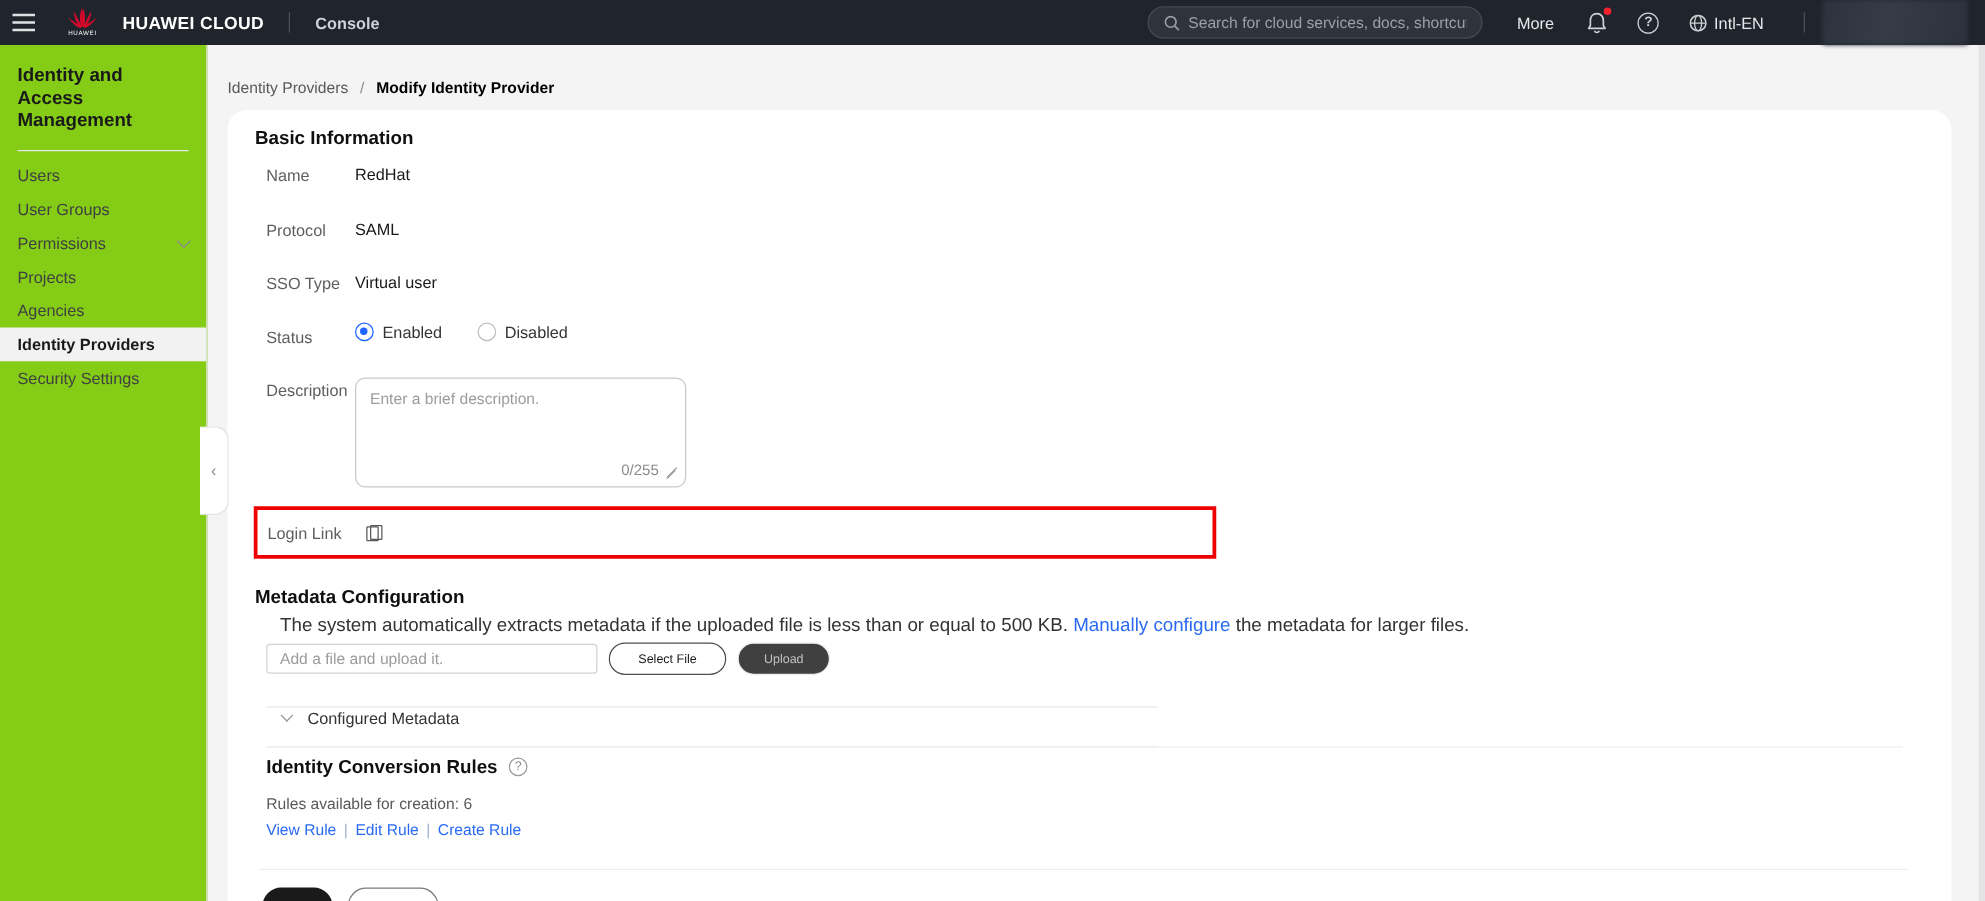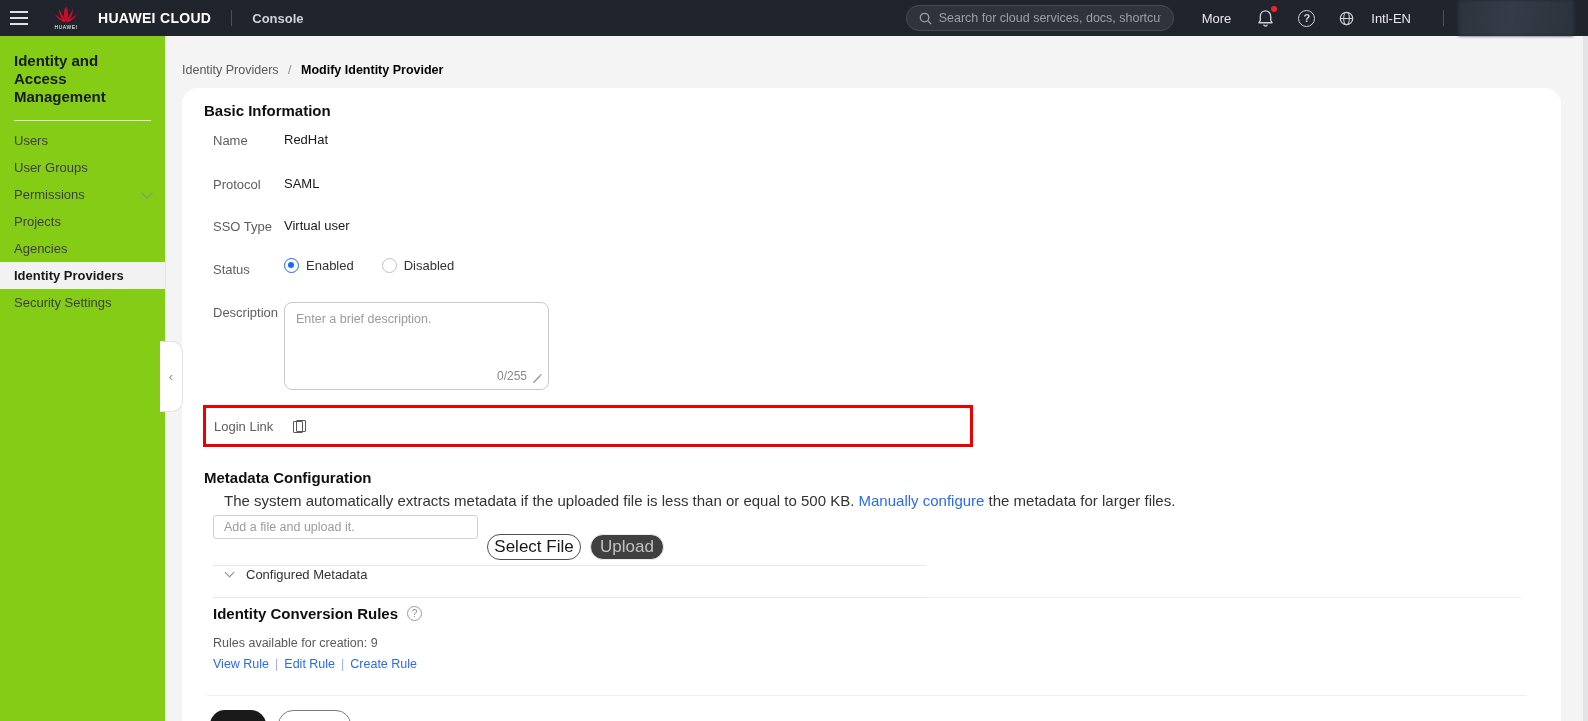--- a/index.html
+++ b/index.html
@@ -23,21 +23,21 @@
                  display:flex; align-items:center; padding:0 12px; gap:7px; margin-right:28px; }
   .search-pill svg { flex:none; }
   .search-pill input { background:transparent; border:none; outline:none; color:#c9ced4; font-size:12.5px;
                        width:100%; font-family:"Liberation Sans", sans-serif; }
   .search-pill input::placeholder { color:#9aa0a8; }
   .tb-more { font-size:13px; color:#e6e8ea; margin-right:26px; cursor:pointer; }
   .tb-icon { position:relative; margin-right:24px; cursor:pointer; display:flex; align-items:center; }
   .bell-dot { position:absolute; top:-3px; right:-3px; width:6px; height:6px; border-radius:50%; background:#f5222d; }
   .help-circle { width:17px; height:17px; border:1.4px solid #cfd3d7; border-radius:50%; color:#cfd3d7;
                  font-size:11px; display:flex; align-items:center; justify-content:center; font-weight:bold; }
-  .locale { display:flex; align-items:center; gap:17px; font-size:13px; color:#e6e8ea; margin-right:18px; cursor:pointer; }
+  .locale { display:flex; align-items:center; gap:5px; font-size:13px; color:#e6e8ea; margin-right:18px; cursor:pointer; }
   .user-blur { width:116px; height:36px; background:linear-gradient(100deg,#2d333d 0%,#363c47 45%,#2c323c 100%);
                filter:blur(1.5px); margin-right:14px; border-radius:2px; }
 
   
   .sidebar { position:absolute; left:0; top:36px; width:166px; height:685px; background:#84cc16;
              border-right:1px solid #e4e4e4; z-index:10; }
   .sidebar-title { font-size:15px; font-weight:bold; color:#1a1a1a; line-height:18px; padding:16px 14px 14px 14px; }
   .sidebar-divider { height:1px; background:#e6e6e6; margin:0 14px 6px 14px; }
   .nav-item { height:27px; display:flex; align-items:center; padding:0 14px; font-size:13px; color:#404040;
               cursor:pointer; justify-content:space-between; }
@@ -95,22 +95,22 @@
   .copy-icon::after { content:""; position:absolute; left:3px; top:0; width:8px; height:10px;
                       border:1.2px solid #595959; border-radius:1px; }
 
   .hint-text { position:absolute; left:31px; top:404px; font-size:15px; color:#333;margin-left:11px; }
   .hint-text a { color:#2a6af2; text-decoration:none; cursor:pointer; }
 
   .file-input { position:absolute; left:31px; top:427px; width:265px; height:24px; border:1px solid #d2d2d2;
                 border-radius:3px; padding:0 10px; font-size:12.5px; color:#333; outline:none;
                 font-family:"Liberation Sans", sans-serif; }
   .file-input::placeholder { color:#9c9c9c; }
-  .btn-pill { position:absolute; height:26px; border-radius:13px; font-size:17px; text-align:center;
-              cursor:pointer; font-family:"Liberation Sans", sans-serif;margin-top:20px; }
+  .btn-pill { position:absolute; height:26px; border-radius:13px; font-size:10px; text-align:center;
+              cursor:pointer; font-family:"Liberation Sans", sans-serif; }
   .btn-select { left:305px; top:426px; width:94px; background:#fff; border:1px solid #4e4e4e; color:#181818; }
   .btn-upload { left:408px; top:426px; width:74px; background:#404040; border:1px solid #ececec; color:#c2c2c2;
                 cursor:default; }
 
   .divider { position:absolute; height:1px; background:#e8e8e8; }
   .d1 { left:31px; top:477px; width:713px; }
   .d2a { left:31px; top:509px; width:713px; }
   .d2b { left:744px; top:509px; width:596px; background:#f0f0f0; }
   .d3 { left:25px; top:607px; width:1320px; background:#efefef; }
 
@@ -278,21 +278,21 @@
       <span class="chev-down"></span>
       <span>Configured Metadata</span>
     </div>
     <div class="divider d2a"></div>
     <div class="divider d2b"></div>
 
     <div class="icr-title">
       <span>Identity Conversion Rules</span>
       <span class="icr-help">?</span>
     </div>
-    <div class="rules-avail">Rules available for creation: 9</div>
+    <div class="rules-avail">Rules available for creation: 6</div>
     <div class="rule-links">
       <a>View Rule</a><span class="sep">|</span><a>Edit Rule</a><span class="sep">|</span><a>Create Rule</a>
     </div>
 
     <div class="divider d3"></div>
     <button class="btn-ok"></button>
     <button class="btn-cancel"></button>
   </div>
 </div>
 

